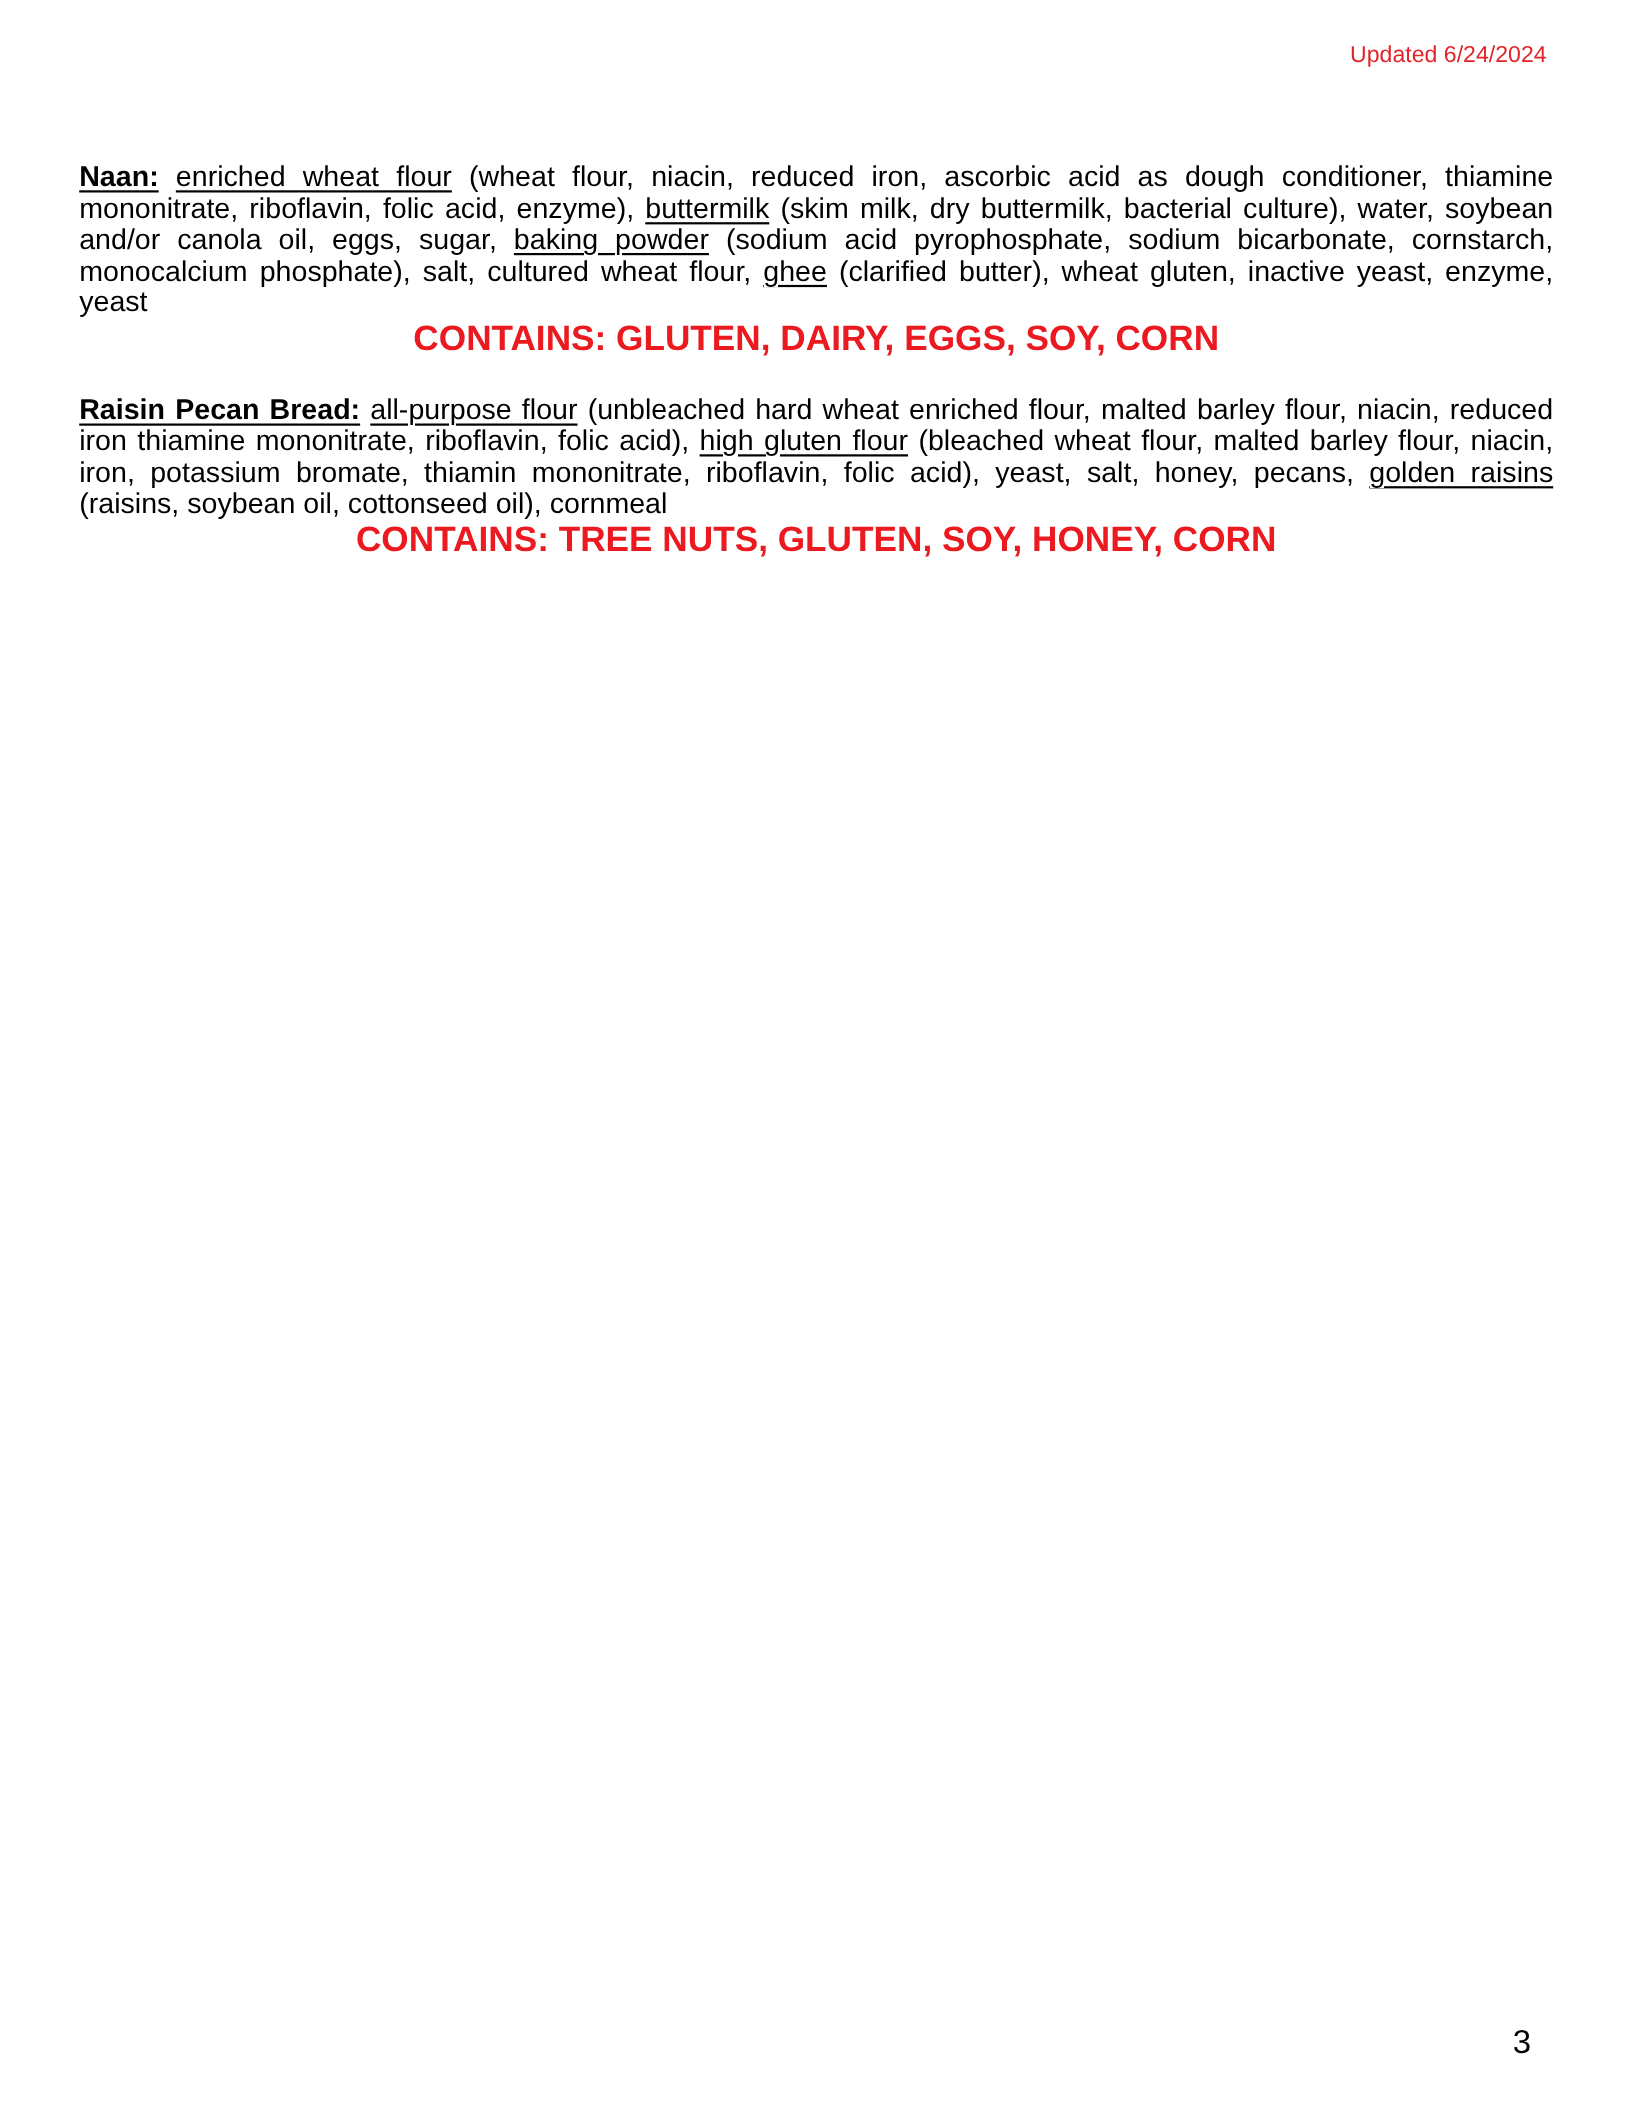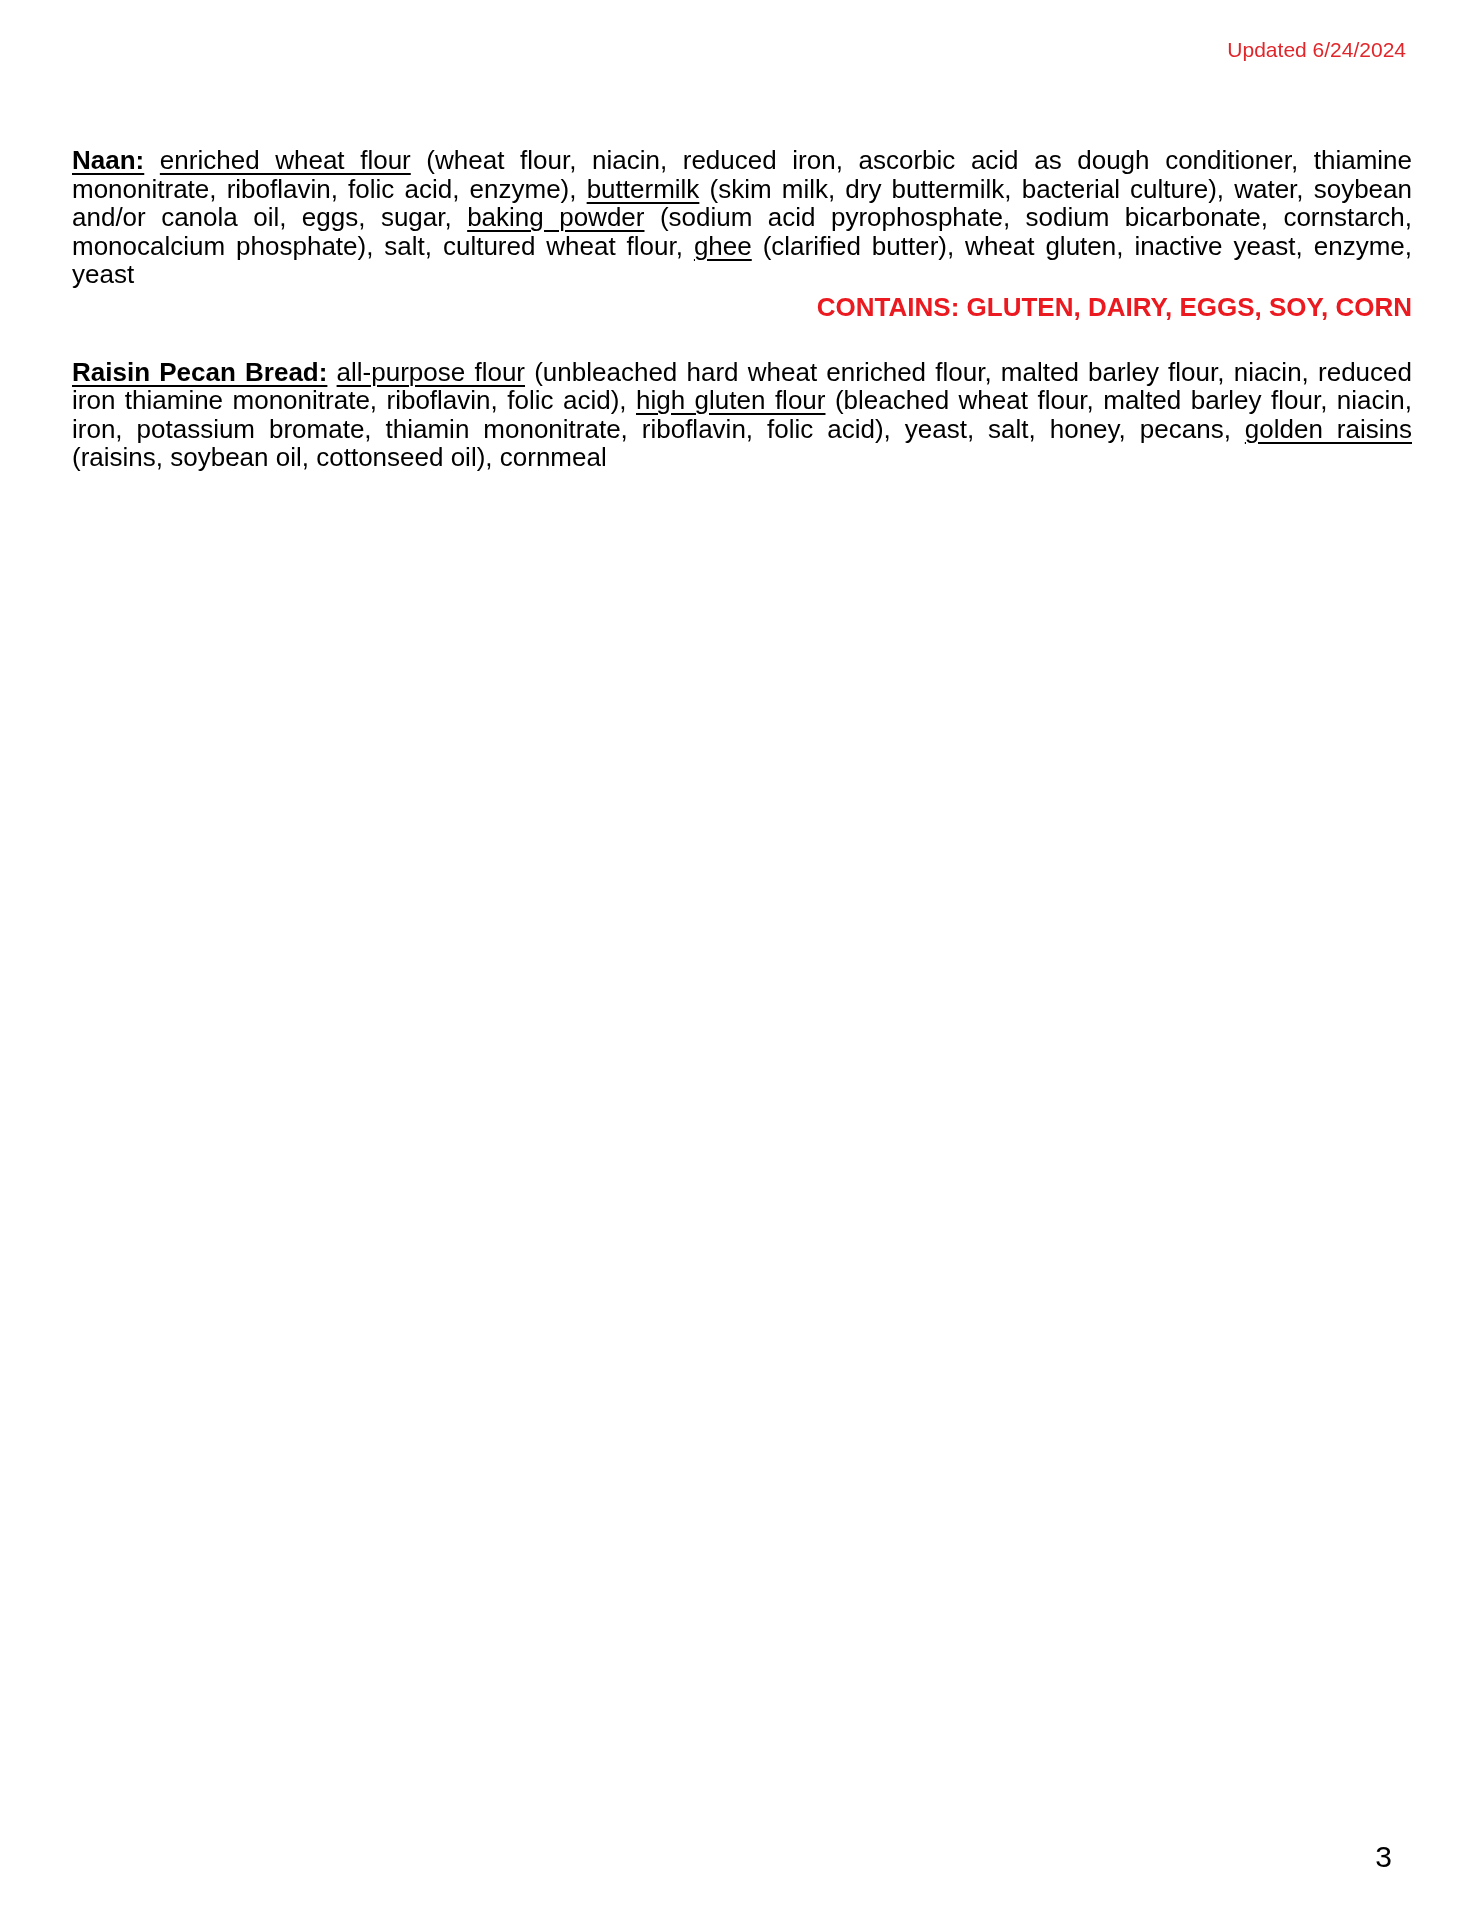--- a/index.html
+++ b/index.html
@@ -38,25 +38,25 @@
     color: #000000;
   }
   .ingredients .b { font-weight: bold; }
   .ingredients .u {
     text-decoration: underline;
     text-decoration-thickness: 2px;
     text-underline-offset: 4px;
   }
   .contains {
     margin: 4px 0 0 0;
-    font-size: 26px;
+    font-size: 32px;
     line-height: 29px;
     font-weight: bold;
     color: var(--allergen-red, #ea1a20);
-    text-align: right;
+    text-align: center;
   }
   .pagenum {
     position: absolute;
     top: 1840px;
     right: 92px;
     font-size: 30px;
     line-height: 34px;
     color: #000000;
   }
 </style>
@@ -67,17 +67,18 @@
   <div class="updated">Updated 6/24/2024</div>
 
   <div class="content">
     <div class="item">
       <p class="ingredients"><span class="b u">Naan:</span><span> </span><span class="u">enriched wheat flour</span><span> (wheat flour, niacin, reduced iron, ascorbic acid as dough conditioner, thiamine mononitrate, riboflavin, folic acid, enzyme), </span><span class="u">buttermilk</span><span> (skim milk, dry buttermilk, bacterial culture), water, soybean and/or canola oil, eggs, sugar, </span><span class="u">baking powder</span><span> (sodium acid pyrophosphate, sodium bicarbonate, cornstarch, monocalcium phosphate), salt, cultured wheat flour, </span><span class="u">ghee</span><span> (clarified butter), wheat gluten, inactive yeast, enzyme, yeast</span></p>
       <p class="contains">CONTAINS: GLUTEN, DAIRY, EGGS, SOY, CORN</p>
     </div>
 
     <div class="item">
       <p class="ingredients"><span class="b u">Raisin Pecan Bread:</span><span> </span><span class="u">all-purpose flour</span><span> (unbleached hard wheat enriched flour, malted barley flour, niacin, reduced iron thiamine mononitrate, riboflavin, folic acid), </span><span class="u">high gluten flour</span><span> (bleached wheat flour, malted barley flour, niacin, iron, potassium bromate, thiamin mononitrate, riboflavin, folic acid), yeast, salt, honey, pecans, </span><span class="u">golden raisins</span><span> (raisins, soybean oil, cottonseed oil), cornmeal</span></p>
+      <p class="contains">CONTAINS: TREE NUTS, GLUTEN, SOY, HONEY, CORN</p>
     </div>
   </div>
 
   <div class="pagenum">3</div>
 </div>
 
 </body></html>

